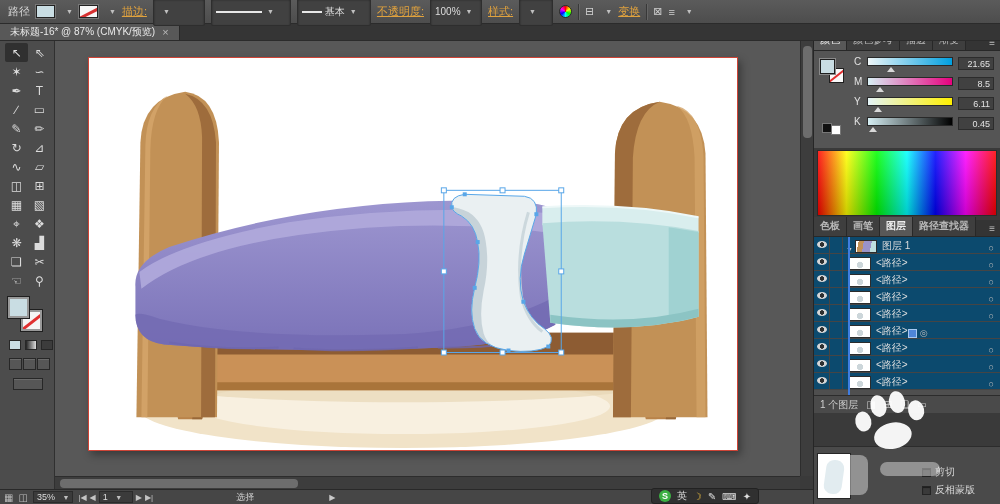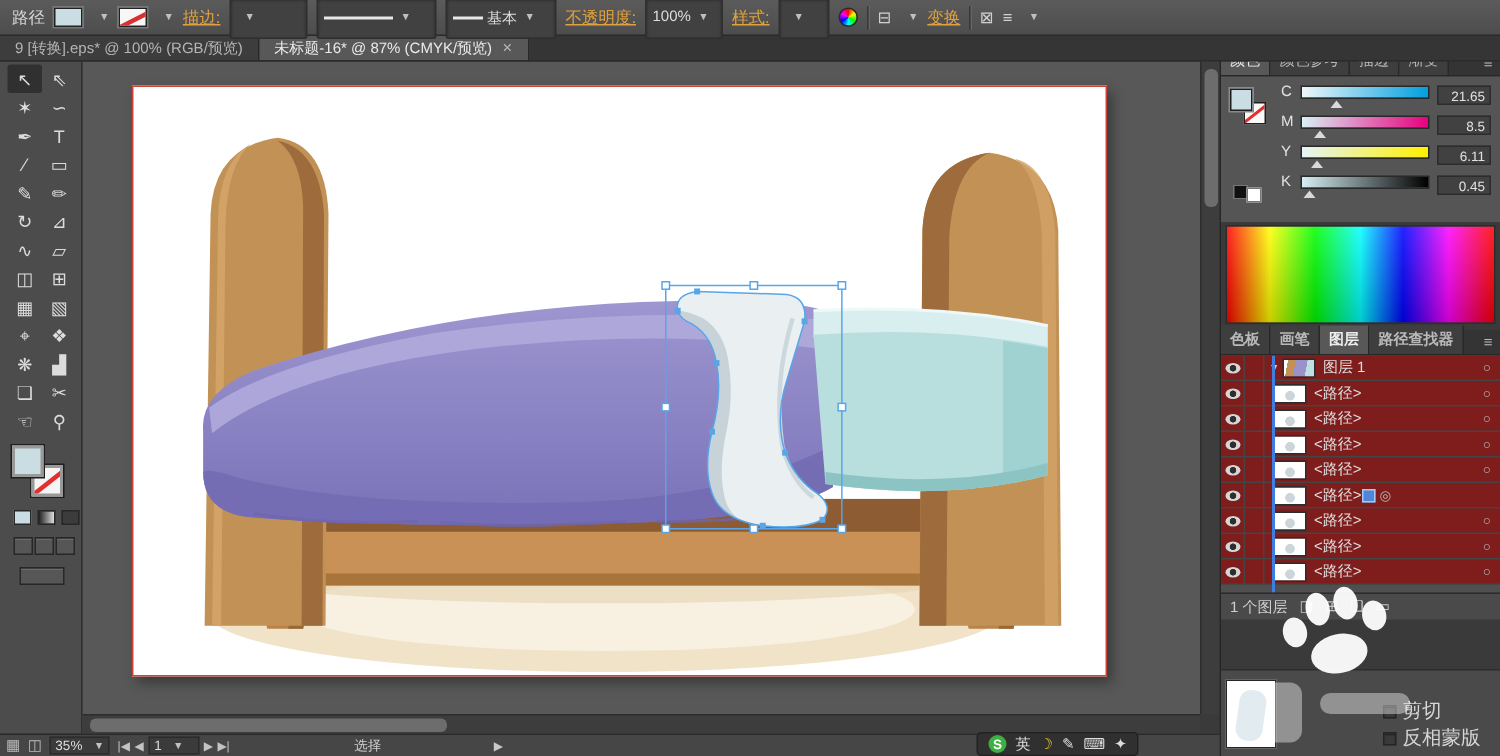--- a/index.html
+++ b/index.html
@@ -90,41 +90,41 @@
   .track{position:relative;width:86px;height:9px;border:1px solid #292929;}
   .ttri{position:absolute;top:9px;width:0;height:0;border-left:4px solid transparent;border-right:4px solid transparent;border-bottom:5px solid #d9d9d9;}
   .cval{width:36px;height:13px;margin-left:5px;background:#414141;border:1px solid #2c2c2c;color:#e2e2e2;
         text-align:right;padding:0 3px;font-size:9px;line-height:12px;}
   .spectrum{position:absolute;left:3px;right:3px;top:126px;height:66px;border:1px solid #2c2c2c;
         background:linear-gradient(rgba(255,255,255,.14),rgba(0,0,0,.2)),
         linear-gradient(to right,#f00 0%,#ff0 16%,#0f0 33%,#0ff 50%,#00f 66%,#f0f 83%,#f00 100%);}
 
   .ptabs2{top:196px;}
   .layers{position:absolute;left:0;right:0;top:213px;height:158px;background:#4f4f4f;overflow:hidden;}
-  .lrow{position:relative;height:17px;border-bottom:1px solid #454545;display:flex;align-items:center;background:#7f1d1d;cursor:pointer;}
+  .lrow{position:relative;height:17px;border-bottom:1px solid #454545;display:flex;align-items:flex-end;background:#0c4a6e;cursor:pointer;}
   .eyec{width:16px;height:17px;border-right:1px solid #454545;display:flex;align-items:center;justify-content:center;flex:none;}
   .eyei{width:10px;height:7px;border-radius:50%;background:radial-gradient(circle at 50% 50%,#2e2e2e 0,#2e2e2e 2px,#d6d6d6 2.4px);}
   .lockc{width:13px;height:17px;border-right:1px solid #454545;flex:none;}
   .caret{margin:0 0 0 3px;font-size:7px;color:#cfcfcf;flex:none;}
   .lthumb{width:22px;height:13px;background:#fff;border:1px solid #2c2c2c;margin-left:6px;flex:none;}
   .lthumb.scene{background:linear-gradient(100deg,#fff 12%,#c29156 12% 36%,#9a93c9 36% 72%,#bfe0e0 72%);}
   .lthumb.shape{background:radial-gradient(circle at 50% 62%,#ccd6da 0 3px,#fff 3.4px);}
   .lname{margin-left:5px;color:#dedede;font-size:10px;white-space:nowrap;overflow:hidden;max-width:66px;}
   .ltarget{margin-left:auto;margin-right:6px;color:#b8b8b8;font-size:9px;flex:none;}
   .lsel{width:9px;height:9px;background:#4f86d8;border:1px solid #a6c9f2;margin-right:3px;flex:none;}
   .colorline{position:absolute;left:34px;top:0;bottom:0;width:2px;background:#3f7de0;z-index:3;}
   .lfoot{position:absolute;left:0;right:0;top:371px;height:18px;background:#4a4a4a;border-top:1px solid #2c2c2c;
          display:flex;align-items:center;padding:0 6px;font-size:10px;color:#cfcfcf;}
   .lfico{margin-left:8px;color:#c5c5c5;font-size:10px;cursor:pointer;}
   .lfico:first-of-type{margin-left:auto;}
 
   .transp{position:absolute;left:0;right:0;bottom:0;height:58px;background:#4a4a4a;border-top:1px solid #2c2c2c;}
   .tthumb{position:absolute;left:3px;top:6px;width:34px;height:46px;background:#fff;border:1px solid #262626;overflow:hidden;}
   .tthumb .blob{position:absolute;left:7px;top:6px;width:18px;height:34px;border-radius:8px;background:#cfe0e6;transform:rotate(8deg);}
-  .ckrow{position:absolute;left:108px;display:flex;align-items:center;gap:4px;font-size:13px;color:#d6d6d6;white-space:nowrap;}
+  .ckrow{position:absolute;left:108px;display:flex;align-items:center;gap:4px;font-size:10px;color:#d6d6d6;white-space:nowrap;}
   .ckbox{width:9px;height:9px;background:#3a3a3a;border:1px solid #242424;box-shadow:inset 0 1px 1px rgba(0,0,0,.5);flex:none;}
 
   
   .wmark{position:absolute;left:835px;top:390px;width:110px;height:64px;z-index:40;pointer-events:none;opacity:.95;transform:rotate(-12deg);}
   .wstroke{position:absolute;background:#fff;opacity:.4;border-radius:8px;z-index:39;pointer-events:none;}
 
   
   .ime{position:absolute;left:651px;bottom:0;height:16px;display:flex;align-items:center;gap:6px;
        background:#303030;border:1px solid #222;border-radius:3px;padding:0 7px;z-index:45;font-size:10px;color:#ddd;}
   .slogo{width:12px;height:12px;border-radius:50%;background:#3cb043;color:#fff;font-size:9px;font-weight:bold;
@@ -165,23 +165,20 @@
     <span class="icon-g">⊟</span>
     <span class="car">▼</span>
     <span class="gold">变换</span>
     <span class="vsep"></span>
     <span class="icon-g">⊠</span>
     <span class="icon-g">≡</span>
     <span class="car">▼</span>
   </div>
 
   <div class="tabbar">
-    <div class="dtab">
-        <span>9 [转换].eps* @ 100% (RGB/预览)</span>
-      </div>
     <div class="dtab active">
         <span>未标题-16* @ 87% (CMYK/预览)</span>
         <span class="tclose">×</span>
       </div>
   </div>
 
   <div class="toolsp">
     <div class="tgrid">
       <div class="tcell active">↖</div>
       <div class="tcell">⇖</div>

